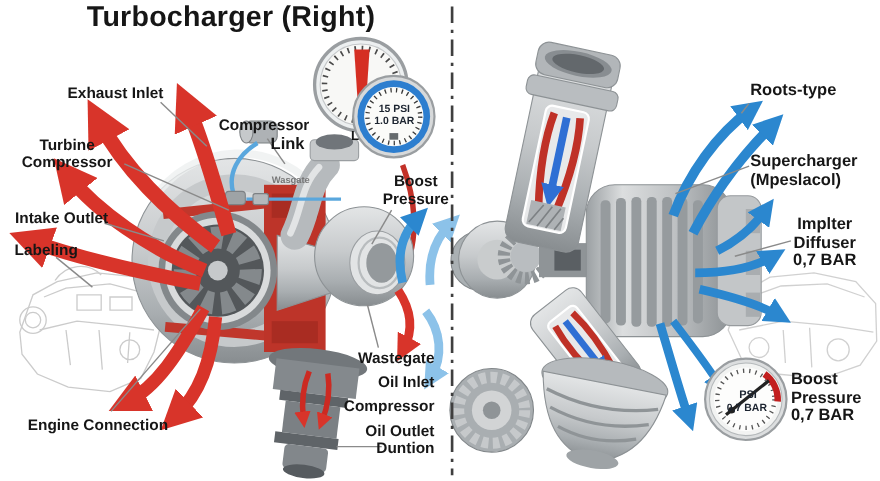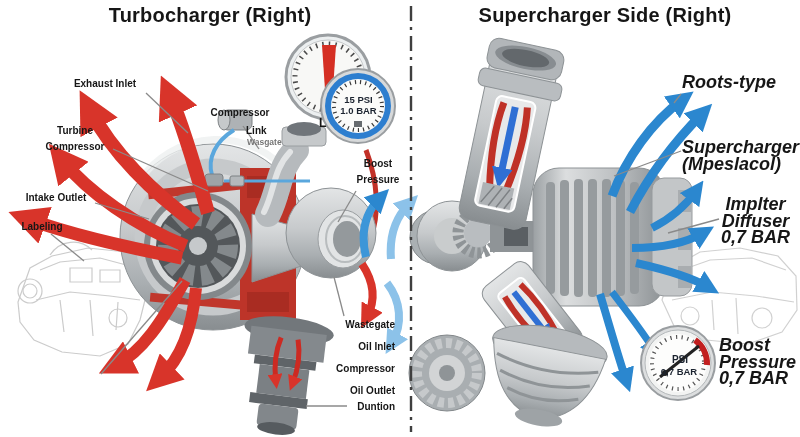--- a/index.html
+++ b/index.html
@@ -3,26 +3,26 @@
 <meta charset="utf-8">
 <style>
   html,body{margin:0;padding:0;background:#ffffff;}
   .stage{position:relative;width:800px;height:437px;background:#ffffff;overflow:hidden;
          font-family:"Liberation Sans",sans-serif;}
   .scene{position:absolute;left:0;top:0;}
   .lbl{position:absolute;font-family:"Liberation Sans",sans-serif;font-weight:bold;
        color:#161616;white-space:nowrap;z-index:5;}
   .tc{text-align:center;}
   .tr{text-align:right;}
-  .s14{font-size:10px;line-height:16px;}
-  .s15{font-size:18px;line-height:16.5px;font-style:italic;}
-  .title{font-size:20px;line-height:23px;letter-spacing:.2px;}
+  .s14{font-size:14px;line-height:16px;}
+  .s15{font-size:15px;line-height:16.5px;}
+  .title{font-size:26px;line-height:23px;letter-spacing:.2px;}
   .gtxt{font-size:9.5px;line-height:11px;color:#1c2430;}
-  .tiny{font-size:10px;line-height:12px;}
-  .micro{font-size:8.5px;line-height:10px;color:#777;}
+  .tiny{font-size:15px;line-height:12px;}
+  .micro{font-size:8.5px;line-height:10px;color:#777;margin-top:21px;}
   .lbl span{display:block;}
 </style>
 </head>
 <body>
 
 <div class="stage">
 
   <svg class="scene" width="800" height="437" viewBox="0 0 800 437">
     <defs>
       <linearGradient id="gMetal" x1="0" y1="0" x2="0" y2="1">
@@ -249,33 +249,33 @@
       <circle cx="678" cy="363" r="26" fill="none" stroke="#555" stroke-width="4" stroke-dasharray="1.2 4.5"></circle>
       <path d="M695 340 A29 29 0 0 1 707 365" fill="none" stroke="#c21f1f" stroke-width="6"></path>
       <path d="M660 377 L699 346" stroke="#222" stroke-width="3"></path>
       <circle cx="665" cy="373" r="3" fill="#222"></circle>
     </g>
 
     <path d="M411 6 L411 432" stroke="#3f3f3f" stroke-width="2.4" stroke-dasharray="15 6 3 6" fill="none"></path>
   </svg>
 
   <div class="lbl title tc" style="left:20px;top:4px;width:380px;">Turbocharger (Right)</div>
-  <div class="lbl title tc" style="left:420px;top:4px;width:370px;">Supercharger Side (Right)</div>
 
   <div class="lbl s14 tc" style="left:44px;top:76px;width:122px;">Exhaust Inlet</div>
 
-  <div class="lbl s14 tc" style="left:14px;top:123px;width:122px;">
+  <div class="lbl s14 tc" style="left:0;top:123px;width:122px;">
     <span>Turbine</span>
     <span>Compressor</span>
   </div>
 
   <div class="lbl s14 tc" style="left:10px;top:190px;width:92px;text-align:center;">Intake Outlet</div>
 
   <div class="lbl s14 tc" style="left:6px;top:219px;width:72px;">Labeling</div>
 
+  <div class="lbl s14 tc" style="left:20px;top:378px;width:138px;">Engine Connection</div>
 
   <div class="lbl s14 tc" style="left:196px;top:105px;width:88px;">Compressor</div>
 
   <div class="lbl tiny" style="left:246px;top:125px;">Link</div>
   <div class="lbl micro" style="left:247px;top:137px;">Wasgate</div>
 
   <div class="lbl s14 tc" style="left:336px;top:156px;width:84px;">
     <span>Boost</span>
     <span>Pressure</span>
   </div>

